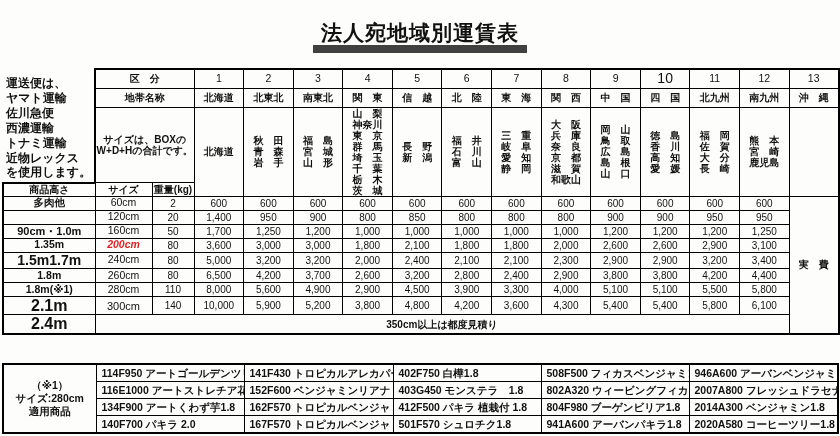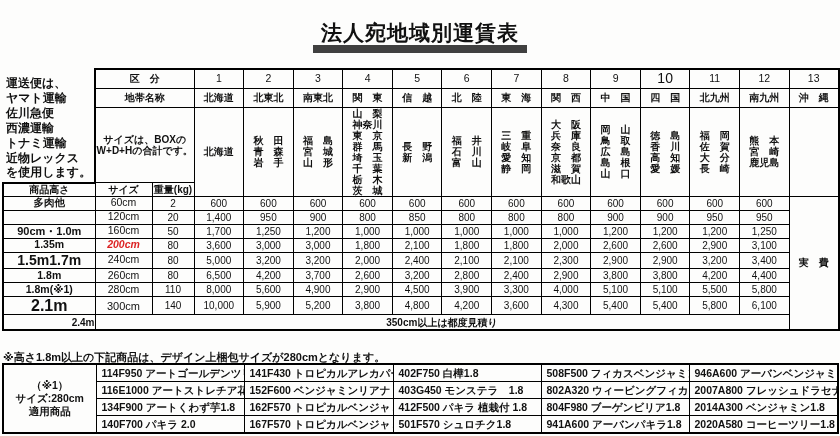--- a/index.html
+++ b/index.html
@@ -335,27 +335,26 @@
           <td>4,800</td>
           <td>4,200</td>
           <td>3,600</td>
           <td>4,300</td>
           <td>5,400</td>
           <td>5,400</td>
           <td>5,800</td>
           <td>6,100</td>
         </tr>
         <tr class="r-over">
-          <td class="jp leftpad bl bb" style="font-size: 10px; text-align: right;">2.4m</td>
+          <td class="jp leftpad bl bb" style="font-size: 16px;">2.4m</td>
           <td class="overnote bb" colspan="14">350cm以上は都度見積り</td>
         </tr>
       </tbody>
   </table>
 
-  <div class="footnote">※高さ1.8m以上の下記商品は、デザイン上梱包サイズが280cmとなります。</div>
 
   <table class="products">
     <colgroup>
       <col style="width:93px">
         <col style="width:148px">
         <col style="width:149px">
       <col style="width:148px">
         <col style="width:148px">
         <col style="width:149px">
     </colgroup>

